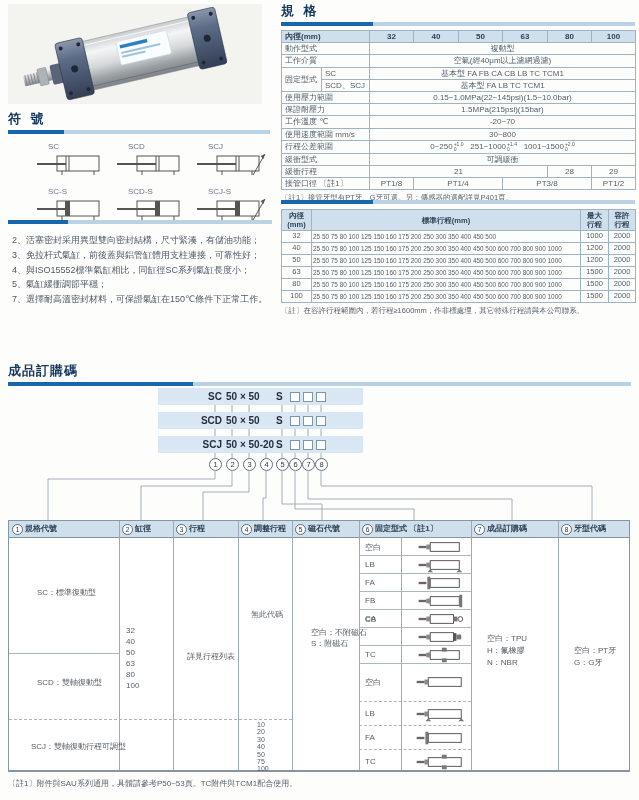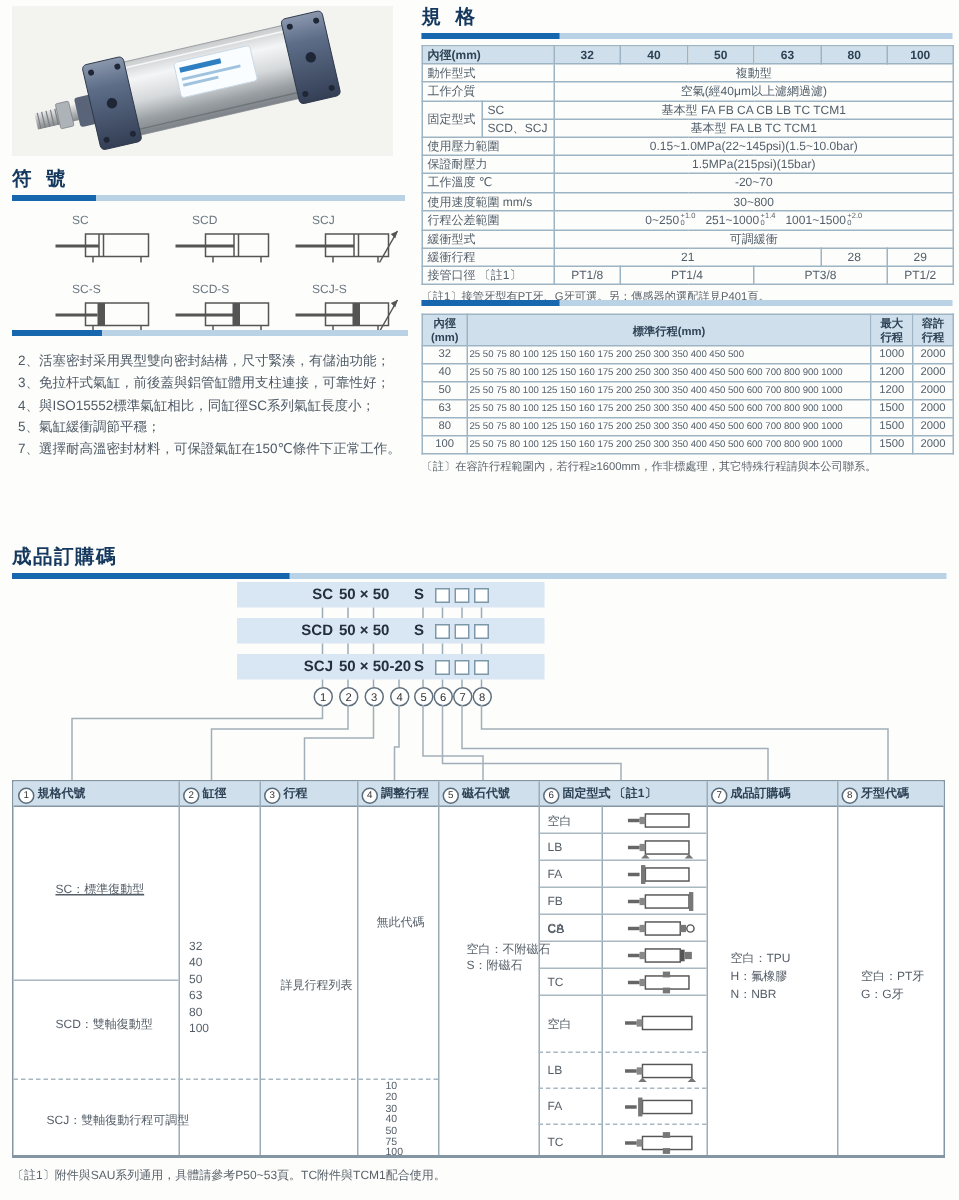--- a/index.html
+++ b/index.html
@@ -432,21 +432,21 @@
   <div class="hl" style="left:350px;width:112px;top:124px;"></div>
   <div class="hl" style="left:350px;width:112px;top:142px;"></div>
 
   <div class="hld" style="left:350px;width:112px;top:180px;"></div>
   <div class="hld" style="left:350px;width:112px;top:204px;"></div>
   <div class="hld" style="left:350px;width:112px;top:228px;"></div>
 
   <div class="hl" style="left:0;width:110px;top:132px;"></div>
   <div class="hld" style="left:0;width:283px;top:198px;"></div>
 
-  <div class="cell" style="left:28px;top:66px;text-decoration:underline;">SC：標準復動型</div>
+  <div class="cell" style="left:28px;top:66px;">SC：標準復動型</div>
   <div class="cell" style="left:28px;top:156px;">SCD：雙軸復動型</div>
   <div class="cell" style="left:22px;top:220px;">SCJ：雙軸復動行程可調型</div>
 
   <div class="cell" style="left:117px;top:104px;line-height:11px;">
     <div>32</div>
       <div>40</div>
     <div>50</div>
       <div>63</div>
     <div>80</div>
       <div>100</div>

